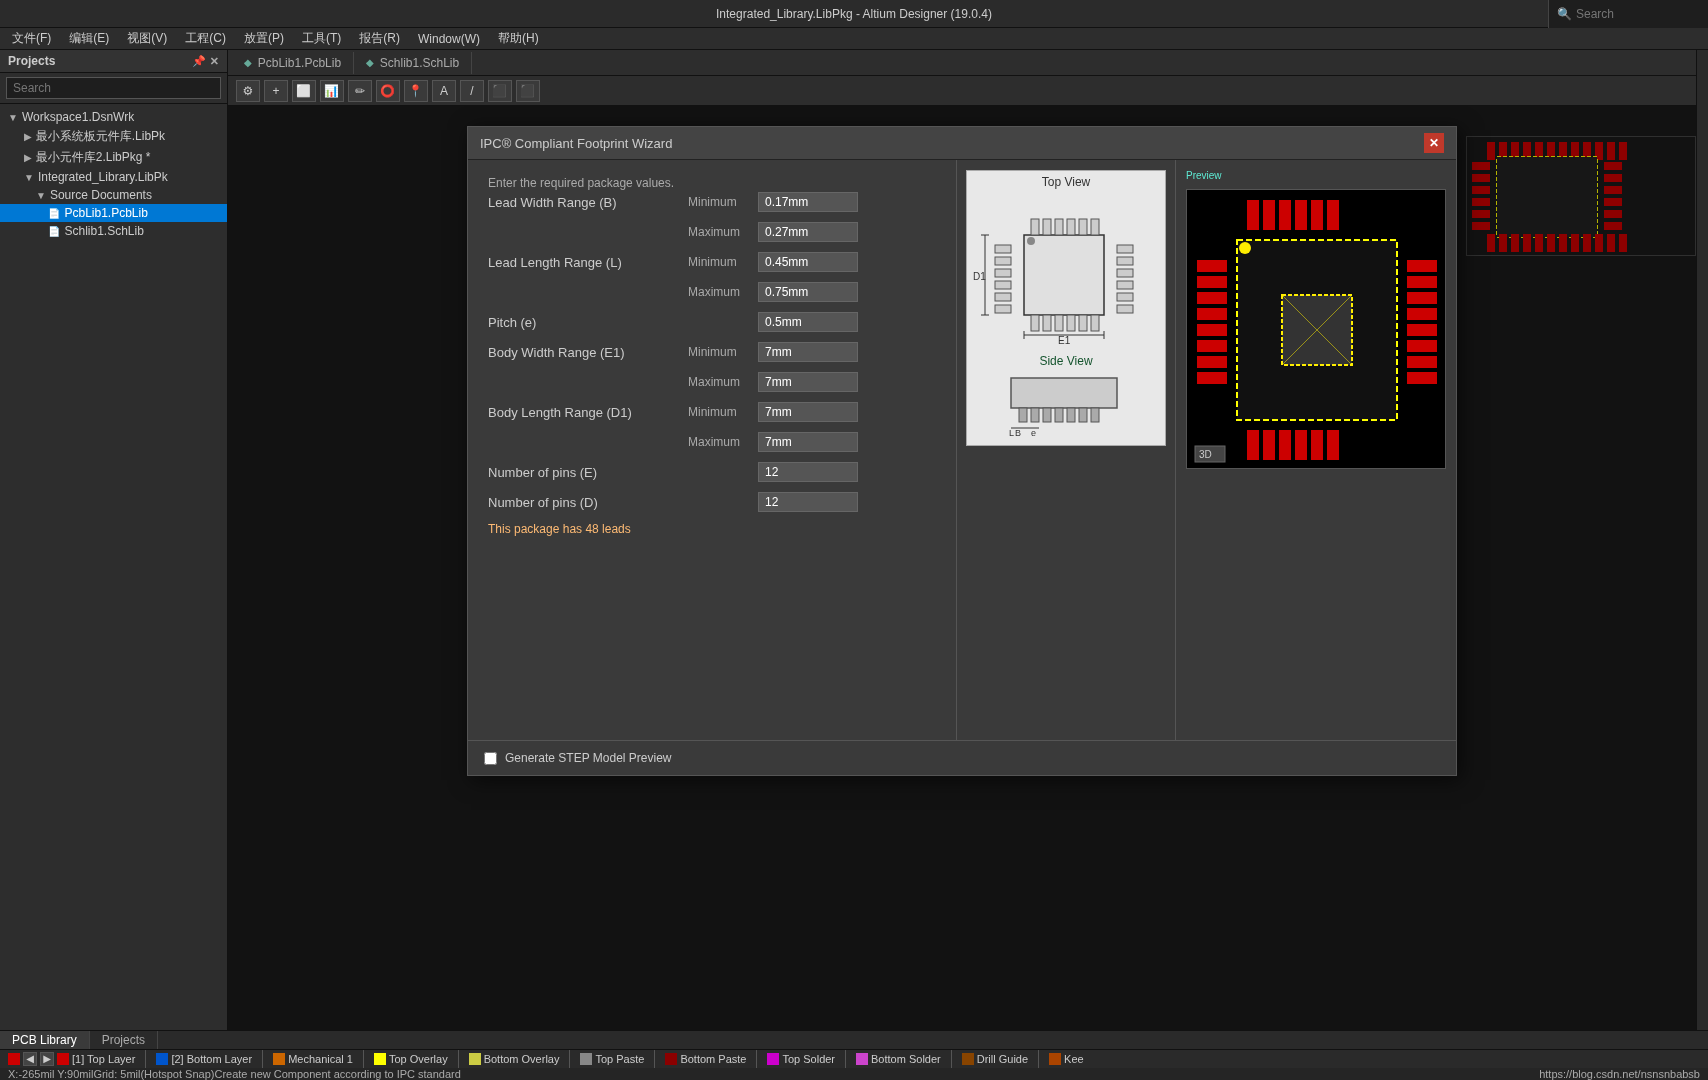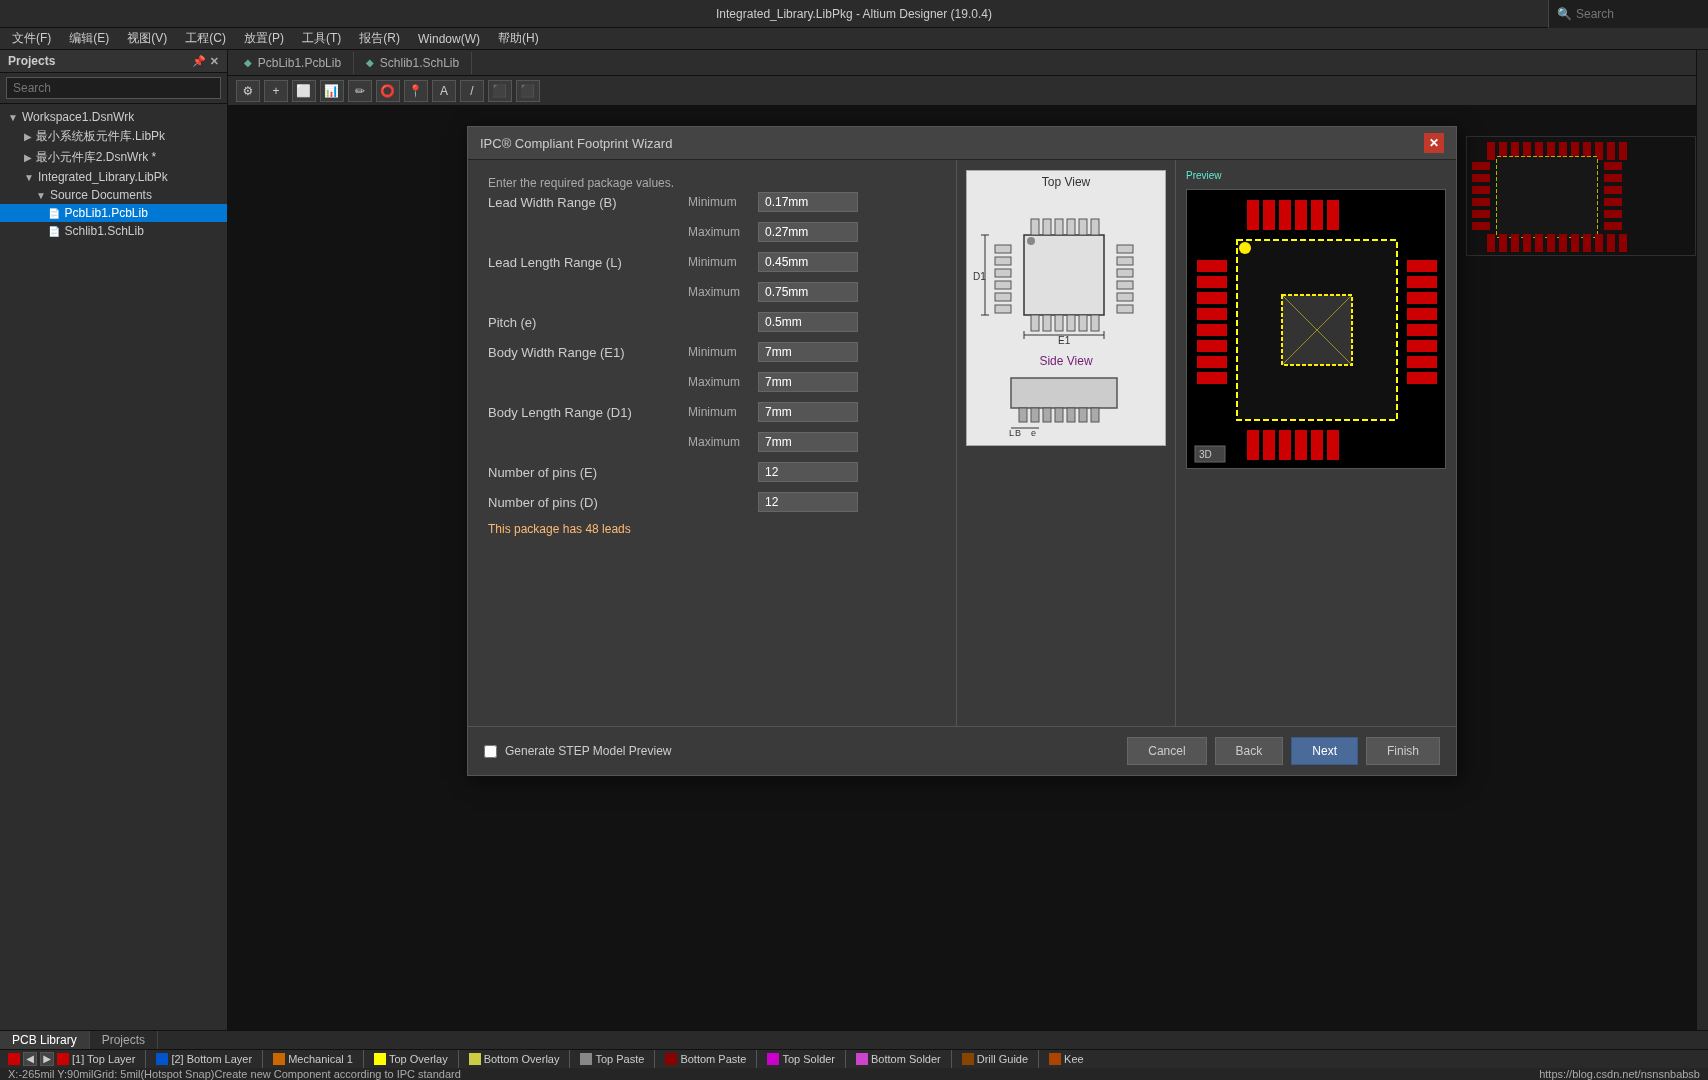--- a/index.html
+++ b/index.html
@@ -467,21 +467,21 @@
         <span>Workspace1.DsnWrk</span>
       </div>
       <div class="tree-item">
         <span class="indent1"></span>
           <span class="tree-icon">▶</span>
         <span>最小系统板元件库.LibPk</span>
       </div>
       <div class="tree-item">
         <span class="indent1"></span>
           <span class="tree-icon">▶</span>
-        <span>最小元件库2.DsnWrk *</span>
+        <span>最小元件库2.LibPkg *</span>
       </div>
       <div class="tree-item">
         <span class="indent1"></span>
           <span class="tree-icon">▼</span>
         <span>Integrated_Library.LibPk</span>
       </div>
       <div class="tree-item">
         <span style="margin-left:24px"></span>
           <span class="tree-icon">▼</span>
         <span>Source Documents</span>
@@ -697,21 +697,21 @@
                   <line x1="14" y1="40" x2="14" y2="120" stroke="#333" stroke-width="1"></line>
                   <line x1="10" y1="40" x2="18" y2="40" stroke="#333" stroke-width="1"></line>
                   <line x1="10" y1="120" x2="18" y2="120" stroke="#333" stroke-width="1"></line>
                   <text x="2" y="85" font-size="10" fill="#333">D1</text>
 
                   <line x1="53" y1="140" x2="133" y2="140" stroke="#333" stroke-width="1"></line>
                   <line x1="53" y1="136" x2="53" y2="144" stroke="#333" stroke-width="1"></line>
                   <line x1="133" y1="136" x2="133" y2="144" stroke="#333" stroke-width="1"></line>
                   <text x="87" y="149" font-size="10" fill="#333">E1</text>
                 </svg>
-                <div style="text-align:center; font-size:12px; color:#701a75; margin-top:6px;">Side View</div>
+                <div style="text-align:center; font-size:12px; color:#14532d; margin-top:6px;">Side View</div>
                 <svg width="186" height="70">
 
                   <rect x="40" y="10" width="106" height="30" fill="#ccc" stroke="#555" stroke-width="1.5"></rect>
 
                   <rect x="48" y="40" width="8" height="14" fill="#aaa" stroke="#555" stroke-width="1"></rect>
                   <rect x="60" y="40" width="8" height="14" fill="#aaa" stroke="#555" stroke-width="1"></rect>
                   <rect x="72" y="40" width="8" height="14" fill="#aaa" stroke="#555" stroke-width="1"></rect>
                   <rect x="84" y="40" width="8" height="14" fill="#aaa" stroke="#555" stroke-width="1"></rect>
                   <rect x="96" y="40" width="8" height="14" fill="#aaa" stroke="#555" stroke-width="1"></rect>
                   <rect x="108" y="40" width="8" height="14" fill="#aaa" stroke="#555" stroke-width="1"></rect>
@@ -782,26 +782,20 @@
                 </svg>
               </div>
             </div>
 
           </div>
 
           <div id="dialog-footer">
             <div id="footer-left">
               <input type="checkbox" id="step-check" style="">
               <label for="step-check">Generate STEP Model Preview</label>
-            </div>
-            <div id="footer-right">
-              <button class="dialog-btn">Cancel</button>
-              <button class="dialog-btn">Back</button>
-              <button class="dialog-btn primary">Next</button>
-              <button class="dialog-btn">Finish</button>
             </div>
           </div>
 
         </div>
       </div>
     </div>
 
   </div>
 
   <div id="right-side-panel"></div>

